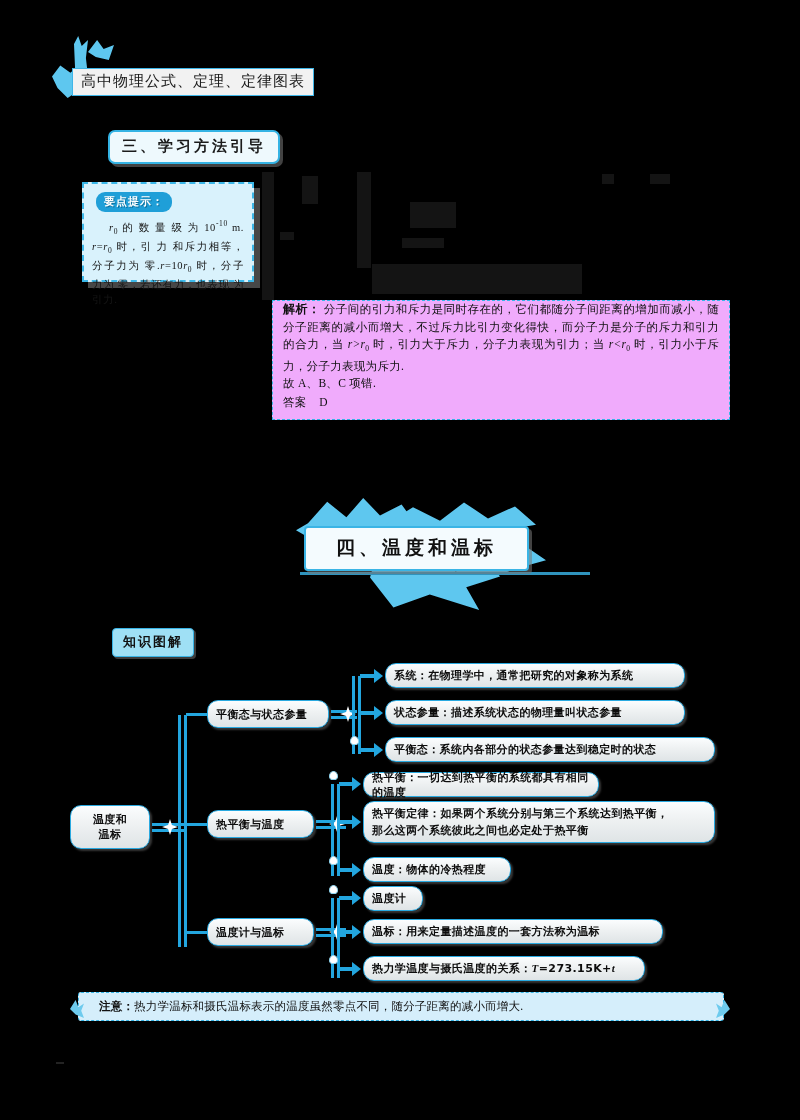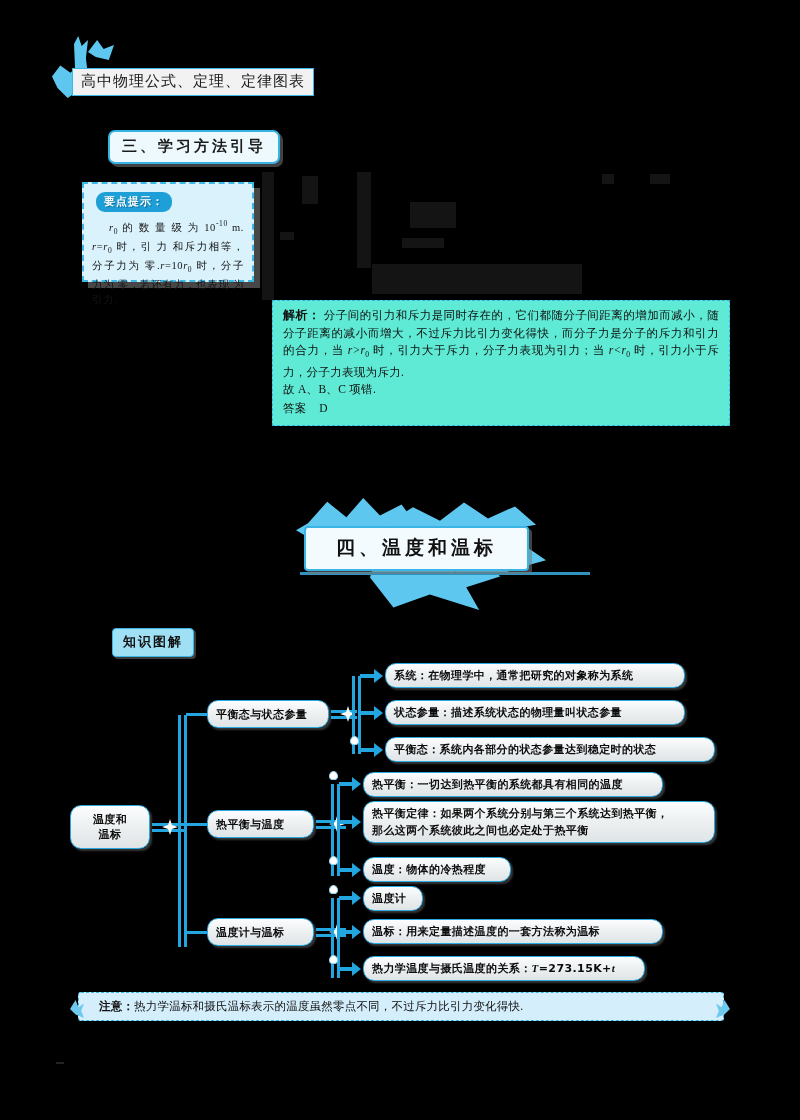--- a/index.html
+++ b/index.html
@@ -107,23 +107,23 @@
   #redacted-block {
     left: 262px; top: 172px; width: 470px; height: 128px;
     background: #000;
     z-index: 3;
   }
   .redact-line { position:absolute; background:#141414; }
 
   
   #analysis-box {
     left: 272px; top: 300px; width: 458px;
-    background: #5eead4;
+    background: #f0abfc;
     border: 1px dashed #35b5e6;
-    padding: 6px 10px 8px 10px;
+    padding: 0 10px 8px 10px;
     z-index: 6;
     font-size: 11.5px;
     line-height: 17.5px;
     color: #101010;
     letter-spacing: .3px;
     text-align: justify;
   }
   #analysis-box b { font-family:"DejaVu Sans", sans-serif; font-size:12px; }
   #analysis-answer { margin-top: 1px; }
 
@@ -348,21 +348,21 @@
   <div class="conn" style="left:316px; top:820px; width:30px; height:3px;"></div>
   <div class="conn" style="left:316px; top:826px; width:30px; height:3px;"></div>
   <div class="hub" style="left:329px; top:816px;"></div>
 
   <div class="conn" style="left:331px; top:784px; width:3px; height:92px;"></div>
   <div class="conn" style="left:337px; top:784px; width:3px; height:92px;"></div>
 
   <div class="conn" style="left:339px; top:782px; width:18px; height:4px;"></div>
   <div class="arrow" style="left:352px; top:777px;"></div>
   <div class="knob" style="left:329px; top:771px;"></div>
-  <div class="node" style="left:363px; top:772px; width:300px; height:25px;">
+  <div class="node" style="left:363px; top:772px; width:236px; height:25px;">
     <span>热平衡：一切达到热平衡的系统都具有相同的温度</span>
   </div>
 
   <div class="conn" style="left:339px; top:820px; width:18px; height:4px;"></div>
   <div class="arrow" style="left:352px; top:815px;"></div>
   <div class="node" style="left:363px; top:801px; width:352px; height:42px; line-height:17px; align-items:center;">
     <span style="display:block;">
       <span>热平衡定律：如果两个系统分别与第三个系统达到热平衡，</span><br>
       <span>那么这两个系统彼此之间也必定处于热平衡</span>
     </span>
@@ -407,16 +407,16 @@
       <i>T</i>
       <span>=273.15K+</span>
       <i>t</i>
   </div>
 
 </div>
 
 <div class="abs" id="note-deco-l"></div>
 <div class="abs" id="note-deco-r"></div>
 <div class="abs" id="note-box">
-  <b>注意：</b><span>热力学温标和摄氏温标表示的温度虽然零点不同，不过斥力比引力变化得快.</span>
+  <b>注意：</b><span>热力学温标和摄氏温标表示的温度虽然零点不同，随分子距离的减小而增大.</span>
 </div>
 
 <div class="abs" id="page-num"></div>
 
 </body></html>

